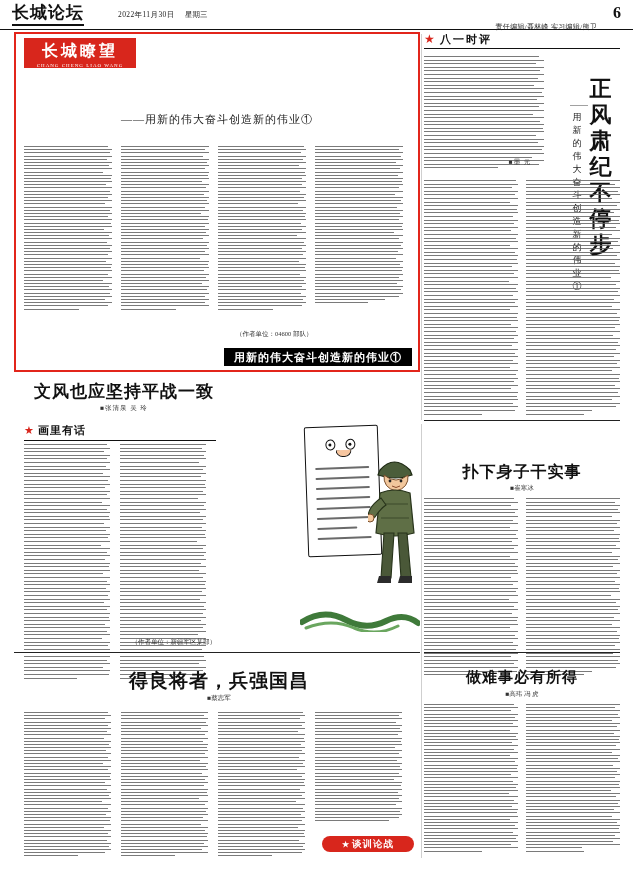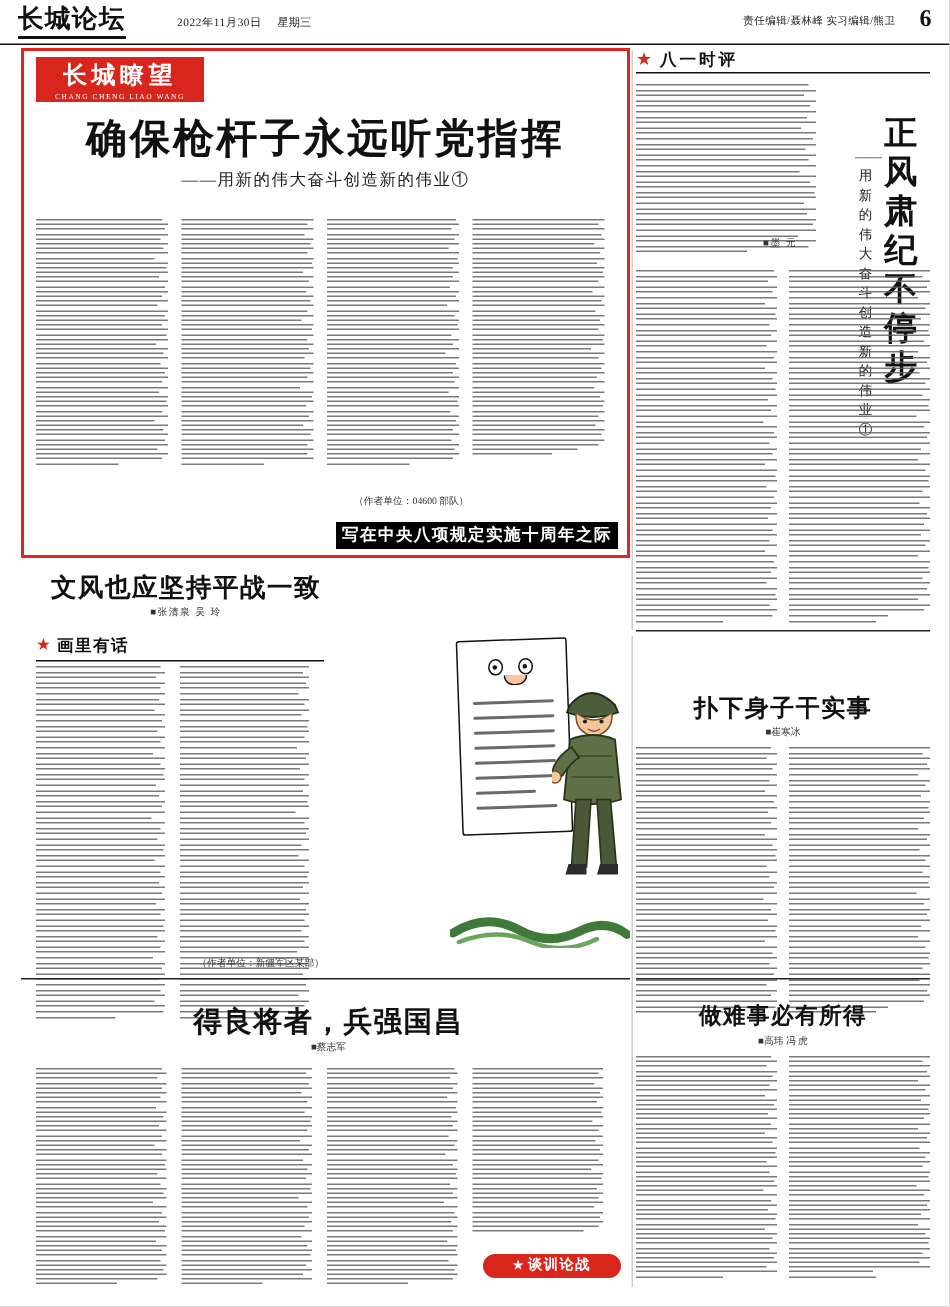--- a/index.html
+++ b/index.html
@@ -56,21 +56,21 @@
     left: 0; top: 5px;
     width: 633px;
     text-align: center;
     font-size: 17px;
     font-weight: bold;
     letter-spacing: 5px;
     color: #111;
   }
   .mast-editors {
     position: absolute;
-    right: 36px; top: 9px;
+    right: 36px; top: 22px;
     font-size: 7px;
     color: #222;
     letter-spacing: .3px;
   }
   .mast-pageno {
     position: absolute;
     right: 12px; top: 4px;
     font-size: 16px;
     font-weight: bold;
     color: #111;
@@ -540,21 +540,20 @@
     <div class="mast-pageno">6</div>
   </div>
 
   <div class="redbox"></div>
 
   <div class="banner-cc">
     <span>长城瞭望</span>
     <small>CHANG CHENG LIAO WANG</small>
   </div>
 
-  <div class="lead-title">确保枪杆子永远听党指挥</div>
   <div class="lead-sub">——用新的伟大奋斗创造新的伟业①</div>
 
   <div class="lead-cols">
     <div class="col tx dense">
       <i style="width:96%"></i>
         <i style="width:100%"></i>
         <i style="width:98%"></i>
         <i style="width:100%"></i>
         <i style="width:94%"></i>
         <i style="width:100%"></i>
@@ -764,21 +763,21 @@
         <i style="width:96%"></i>
         <i style="width:80%"></i>
         <i style="width:60%"></i>
         <i style="width:0%"></i>
         <i style="width:0%"></i>
     </div>
   </div>
 
   <div class="credit-lead" style="top:330px;left:236px;right:auto;">（作者单位：04600 部队）</div>
 
-  <div class="strip-black">写在中央八项规定实施十周年之际</div>
+  <div class="strip-black">用新的伟大奋斗创造新的伟业①</div>
 
   <div class="col-right-top">
     <div class="star-head">
       <span class="star">★</span>
       <span class="lbl">八一时评</span>
     </div>
 
     <div class="rt-body-a tx">
       <i style="width:96%"></i>
         <i style="width:100%"></i>

